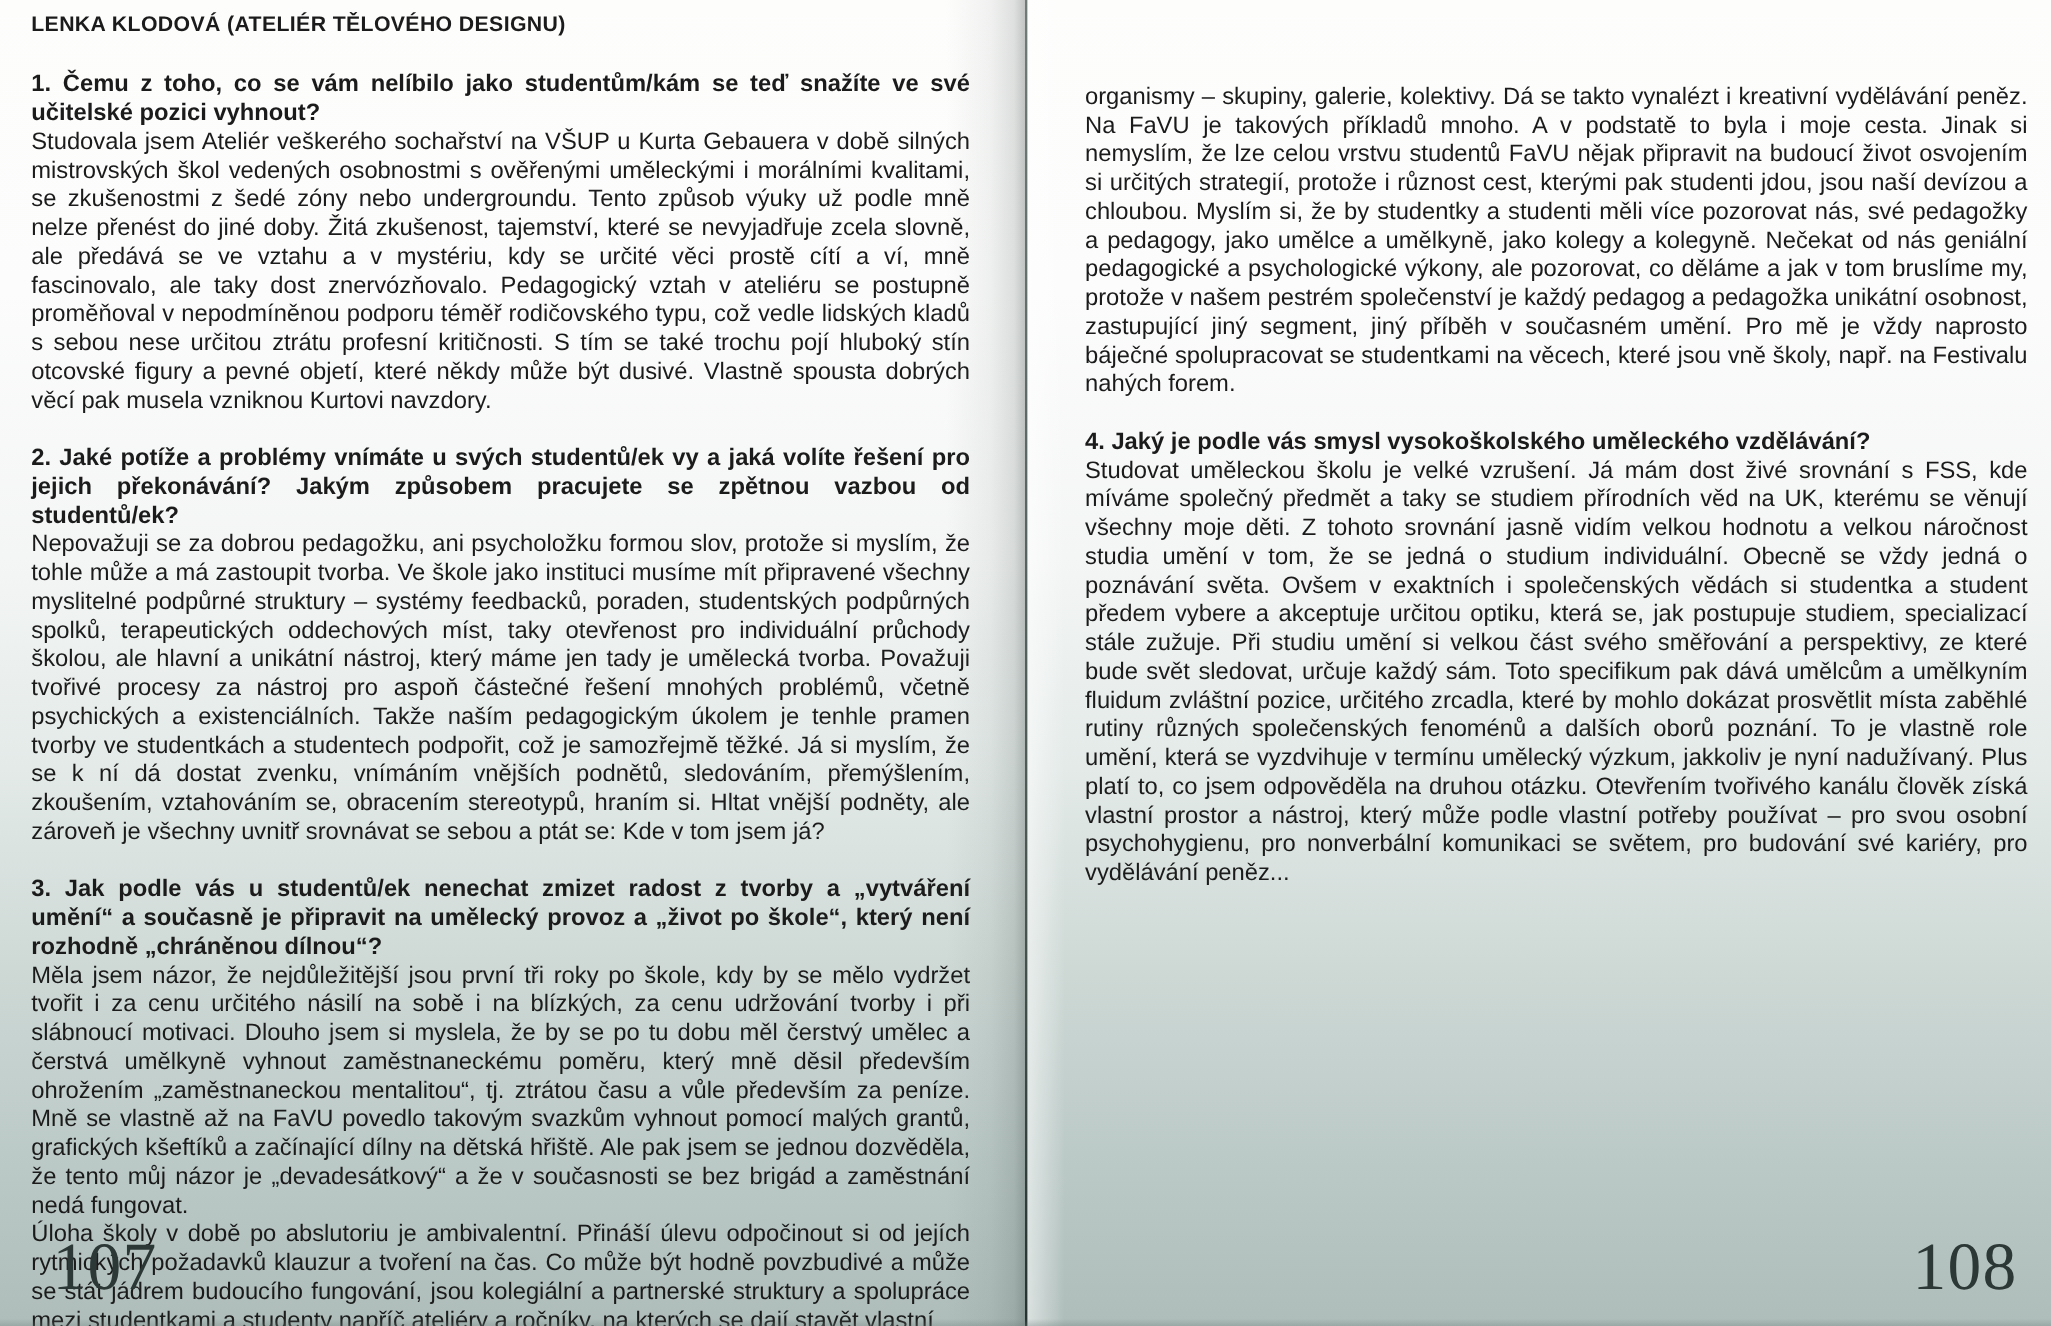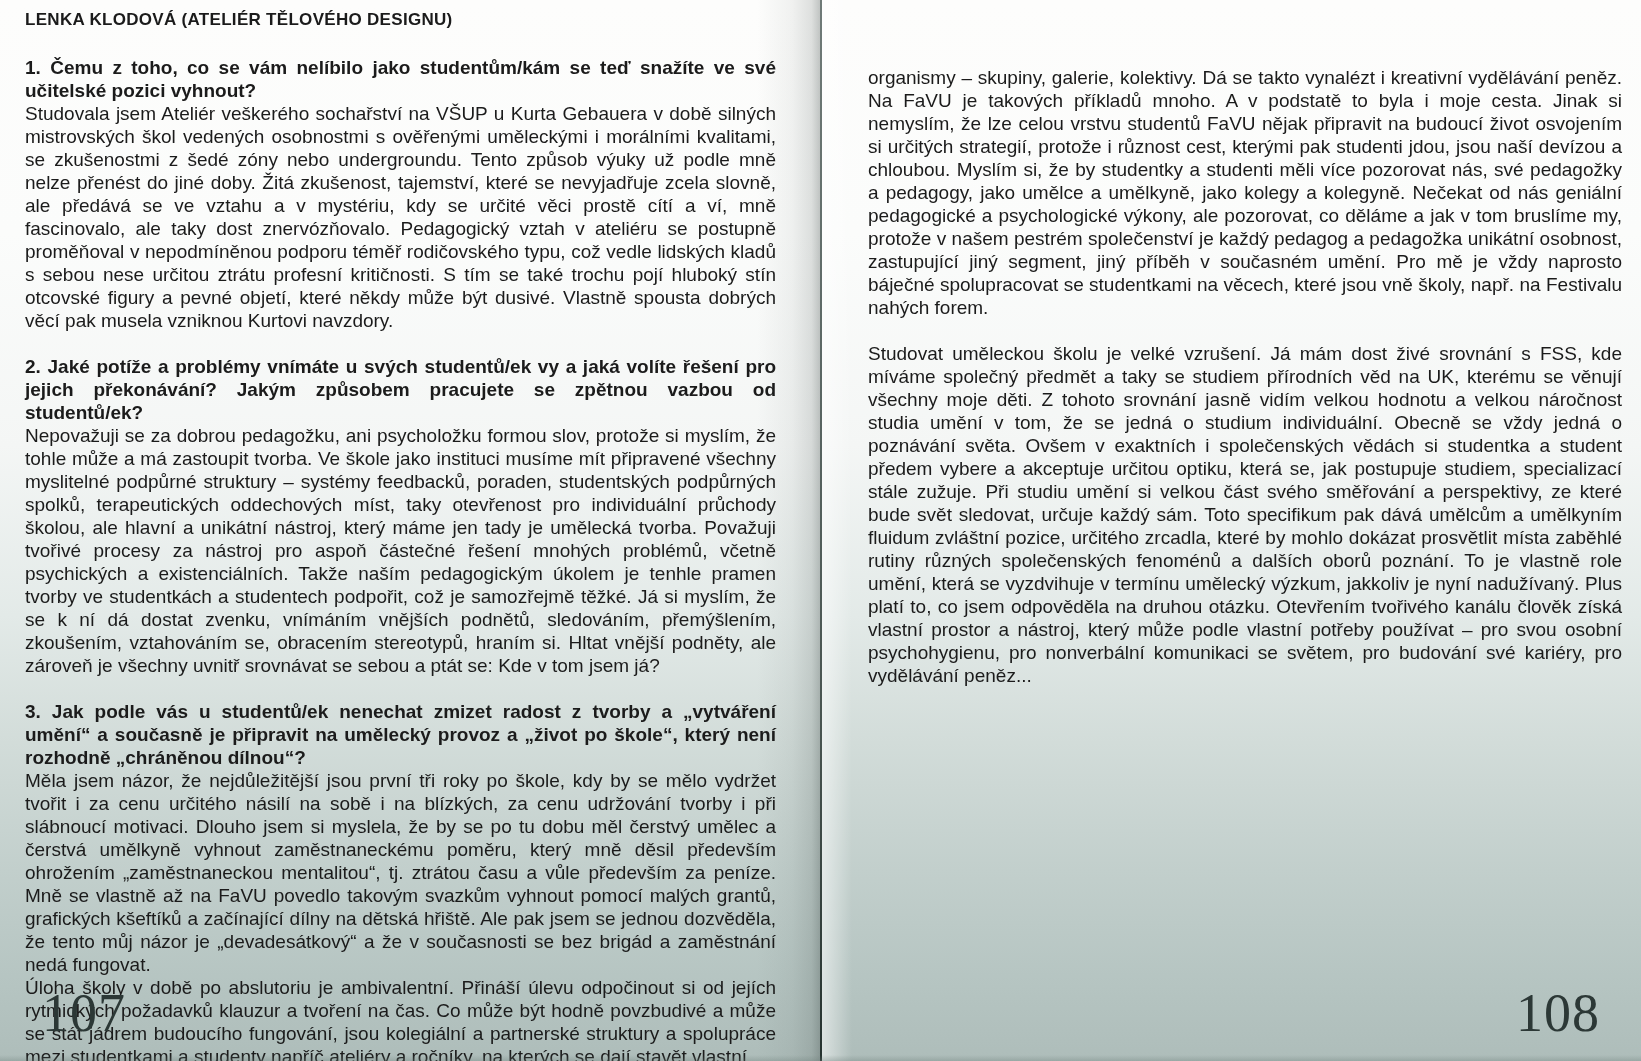--- a/index.html
+++ b/index.html
@@ -49,21 +49,21 @@
   .section.first { margin-top: 0; }
 
   .page-num {
     position: absolute;
     font-family: "Liberation Serif", serif;
     font-size: 54px; font-weight: 400; letter-spacing: 1px;
     color: #2c3836;
     text-align: right;
   }
   .page-num.left  { left: 42px;  top: 982px; }
-  .page-num.right { right: 41px; top: 982px; font-family: Liberation Serif, serif; }
+  .page-num.right { right: 27px; top: 982px; font-family: Liberation Serif, serif; }
 </style>
 </head>
 <body>
 
 <div class="spread">
 
   <div class="page-left">
     <div class="header">LENKA KLODOVÁ (ATELIÉR TĚLOVÉHO DESIGNU)</div>
 
     <div class="section first">
@@ -80,20 +80,21 @@
       <p class="question">3. Jak podle vás u studentů/ek nenechat zmizet radost z tvorby a „vytváření umění“ a současně je připravit na umělecký provoz a „život po škole“, který není rozhodně „chráněnou dílnou“?</p>
       <p class="answer">Měla jsem názor, že nejdůležitější jsou první tři roky po škole, kdy by se mělo vydržet tvořit i za cenu určitého násilí na sobě i na blízkých, za cenu udržování tvorby i při slábnoucí motivaci. Dlouho jsem si myslela, že by se po tu dobu měl čerstvý umělec a čerstvá umělkyně vyhnout zaměstnaneckému poměru, který mně děsil především ohrožením „zaměstnaneckou mentalitou“, tj. ztrátou času a vůle především za peníze. Mně se vlastně až na FaVU povedlo takovým svazkům vyhnout pomocí malých grantů, grafických kšeftíků a začínající dílny na dětská hřiště. Ale pak jsem se jednou dozvěděla, že tento můj názor je „devadesátkový“ a že v současnosti se bez brigád a zaměstnání nedá fungovat.</p>
       <p class="answer">Úloha školy v době po abslutoriu je ambivalentní. Přináší úlevu odpočinout si od jejích rytmických požadavků klauzur a tvoření na čas. Co může být hodně povzbudivé a může se stát jádrem budoucího fungování, jsou kolegiální a partnerské struktury a spolupráce mezi studentkami a studenty napříč ateliéry a ročníky, na kterých se dají stavět vlastní</p>
     </div>
   </div>
 
   <div class="page-right">
     <p class="answer">organismy – skupiny, galerie, kolektivy. Dá se takto vynalézt i kreativní vydělávání peněz. Na FaVU je takových příkladů mnoho. A v podstatě to byla i moje cesta. Jinak si nemyslím, že lze celou vrstvu studentů FaVU nějak připravit na budoucí život osvojením si určitých strategií, protože i různost cest, kterými pak studenti jdou, jsou naší devízou a chloubou. Myslím si, že by studentky a studenti měli více pozorovat nás, své pedagožky a pedagogy, jako umělce a umělkyně, jako kolegy a kolegyně. Nečekat od nás geniální pedagogické a psychologické výkony, ale pozorovat, co děláme a jak v tom bruslíme my, protože v našem pestrém společenství je každý pedagog a pedagožka unikátní osobnost, zastupující jiný segment, jiný příběh v současném umění. Pro mě je vždy naprosto báječné spolupracovat se studentkami na věcech, které jsou vně školy, např. na Festivalu nahých forem.</p>
 
     <div class="section">
+      <p class="question">4. Jaký je podle vás smysl vysokoškolského uměleckého vzdělávání?</p>
       <p class="answer">Studovat uměleckou školu je velké vzrušení. Já mám dost živé srovnání s FSS, kde míváme společný předmět a taky se studiem přírodních věd na UK, kterému se věnují všechny moje děti. Z tohoto srovnání jasně vidím velkou hodnotu a velkou náročnost studia umění v tom, že se jedná o studium individuální. Obecně se vždy jedná o poznávání světa. Ovšem v exaktních i společenských vědách si studentka a student předem vybere a akceptuje určitou optiku, která se, jak postupuje studiem, specializací stále zužuje. Při studiu umění si velkou část svého směřování a perspektivy, ze které bude svět sledovat, určuje každý sám. Toto specifikum pak dává umělcům a umělkyním fluidum zvláštní pozice, určitého zrcadla, které by mohlo dokázat prosvětlit místa zaběhlé rutiny různých společenských fenoménů a dalších oborů poznání. To je vlastně role umění, která se vyzdvihuje v termínu umělecký výzkum, jakkoliv je nyní nadužívaný. Plus platí to, co jsem odpověděla na druhou otázku. Otevřením tvořivého kanálu člověk získá vlastní prostor a nástroj, který může podle vlastní potřeby používat – pro svou osobní psychohygienu, pro nonverbální komunikaci se světem, pro budování své kariéry, pro vydělávání peněz...</p>
     </div>
   </div>
 
   <div class="page-num left">107</div>
   <div class="page-num right">108</div>
 
   <div class="fold-shadow-left"></div>
   <div class="fold-line"></div>
   <div class="fold-highlight"></div>

